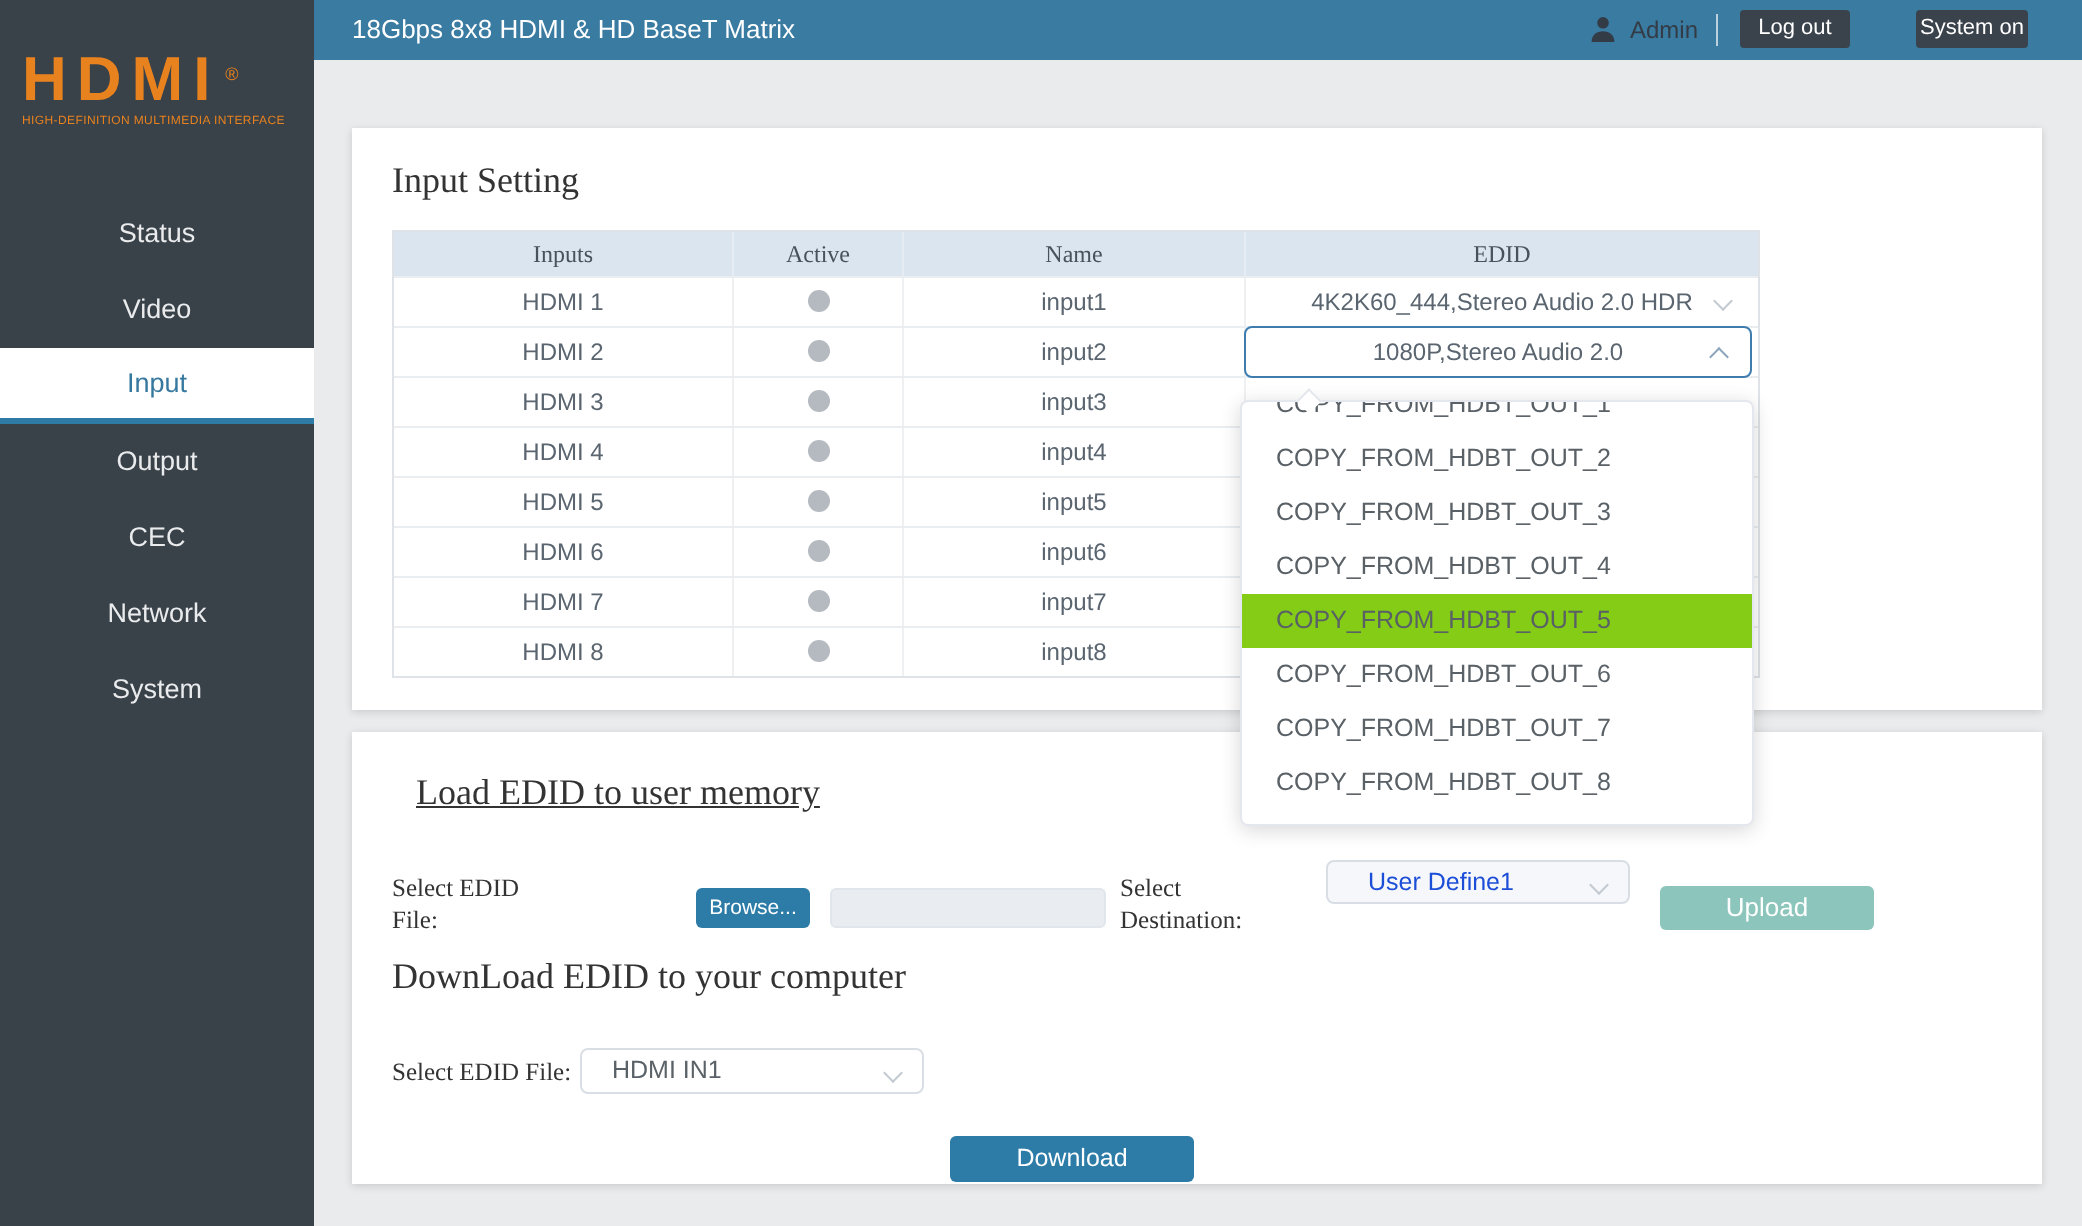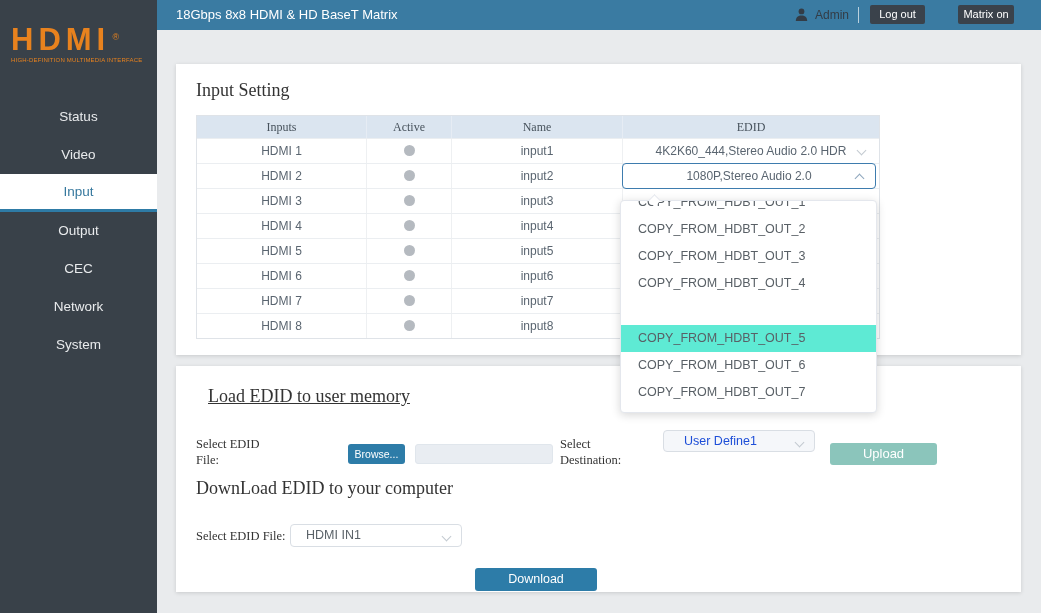--- a/index.html
+++ b/index.html
@@ -52,21 +52,21 @@
   .edid-chev { position:absolute; right:14px; top:8px; }
 
   
   .edid-select-open { position:absolute; left:622px; top:163px; width:254px; height:26px; background:#fff; border:1px solid #3e7cae; border-radius:4px; z-index:30; text-align:center; line-height:24px; font-size:12px; color:#5a6570; }
   .edid-select-open .chev { position:absolute; right:12px; top:11px; }
 
   
   .dropdown { position:absolute; left:620px; top:200px; width:257px; height:213px; background:#fff; border:1px solid #e4e7ed; border-radius:4px; box-shadow:0 2px 10px rgba(0,0,0,0.16); overflow:hidden; z-index:31; }
   .dd-list { margin-top:-12px; }
   .dd-item { height:27px; line-height:27px; padding-left:17px; font-size:12.5px; color:#596066; cursor:pointer; }
-  .dd-item.highlighted { background:#5eead4;margin-top:28px; }
+  .dd-item.highlighted { background:#84cc16; }
   .dd-notch { position:absolute; left:650px; top:196px; width:9px; height:9px; background:#fff; border-left:1px solid #e4e7ed; border-top:1px solid #e4e7ed; transform:rotate(45deg); z-index:32; }
 
   
   .serif-label { position:absolute; font-family:"Liberation Serif", serif; font-size:12.5px; color:#333; line-height:16px; }
   .btn-blue { position:absolute; background:#2d7ca8; color:#fff; border-radius:3px; text-align:center; cursor:pointer; }
   .browse-btn { left:172px; top:78px; width:57px; height:20px; font-size:10.5px; line-height:20px; }
   .file-input { position:absolute; left:239px; top:78px; width:138px; height:20px; background:#e9edf2; border:1px solid #e0e6ec; border-radius:3px; }
   .select { position:absolute; border:1px solid #d9dee4; border-radius:4px; background:#fff; font-size:12.5px; color:#5a6268; }
   .select .chev { position:absolute; right:11px; top:8px; }
   .sel-destination { left:487px; top:64px; width:152px; height:22px; line-height:20px; padding-left:20px; background:#f5f7fa; color:#1d4ed8; }
@@ -95,21 +95,21 @@
 
 <div class="topbar">
   <div class="topbar-title">18Gbps 8x8 HDMI &amp; HD BaseT Matrix</div>
   <svg class="user-icon" viewBox="0 0 13 14">
     <circle cx="6.5" cy="3.4" r="2.9" fill="#333c46"></circle>
     <path d="M0.8 13 C0.8 9.4 3.3 7.6 6.5 7.6 C9.7 7.6 12.2 9.4 12.2 13 Z" fill="#333c46"></path>
   </svg>
   <div class="admin-label">Admin</div>
   <div class="tb-divider"></div>
   <div class="tb-btn btn-logout">Log out</div>
-  <div class="tb-btn btn-power">Matrix on</div>
+  <div class="tb-btn btn-power">System on</div>
 </div>
 
 <div class="card card1">
   <div class="section-title" style="left:20px; top:16px;">Input Setting</div>
   <div class="table">
     <div class="thead">
         <div class="hcell c0">Inputs</div>
         <div class="hcell c1">Active</div>
         <div class="hcell c2">Name</div>
         <div class="hcell c3">EDID</div>

